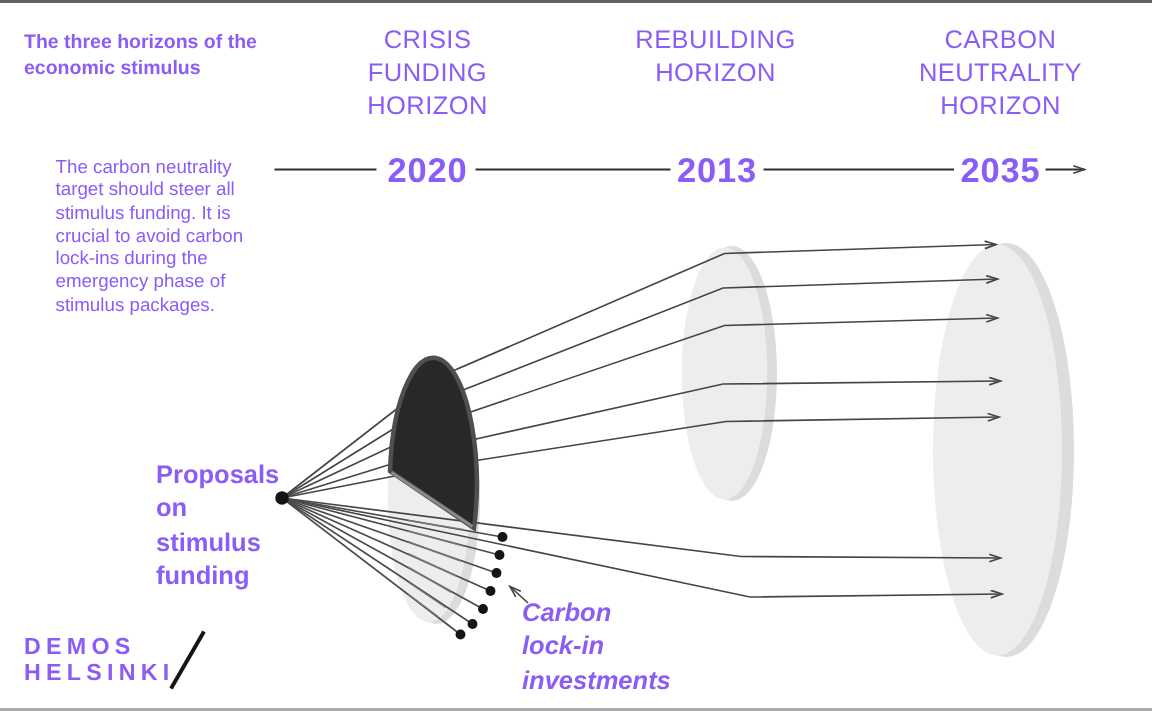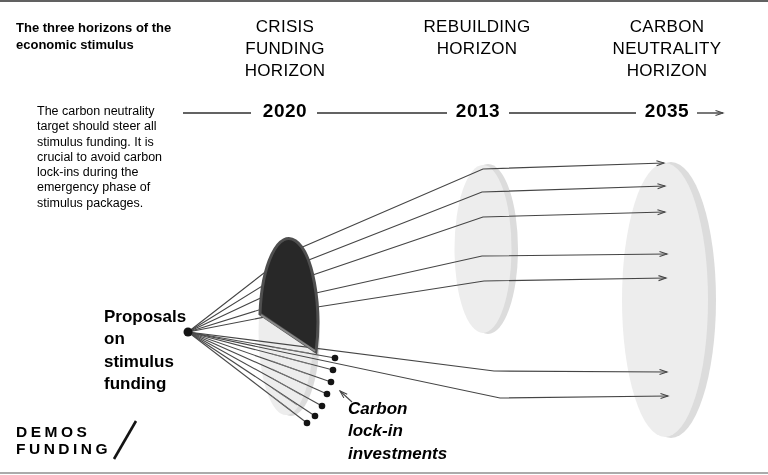--- a/index.html
+++ b/index.html
@@ -1,30 +1,30 @@
 <!DOCTYPE html>
 <html><head>
 <meta charset="utf-8">
 <style>
   html,body{margin:0;padding:0;background:#fff;}
   #stage{
     position:relative;width:768px;height:475px;background:#ffffff;overflow:hidden;
-    font-family:"Liberation Sans",sans-serif;color:#000000;
+    font-family:"Liberation Sans",sans-serif;color:#8b5cf6;
   }
   .hairline{position:absolute;left:0;width:768px;background:#2c2c2c;}
   .hairline.top{top:0;height:2px;opacity:.75;}
   .hairline.bottom{top:472px;height:2px;opacity:.4;}
   .txt{position:absolute;}
   .intro-heading{left:16px;top:19px;width:178px;font-size:13px;font-weight:bold;line-height:1.32;}
   .intro-body{left:16px;top:104px;width:152px;font-size:12.5px;line-height:1.22;margin-left:21px;}
   .horizon-title{top:16px;font-size:17px;font-weight:normal;line-height:1.3;letter-spacing:.3px;text-align:center;}
   .ht-1{left:230px;width:110px;}
   .ht-2{left:412px;width:130px;}
   .ht-3{left:602px;width:130px;}
-  .year{top:100px;width:80px;font-size:19px;font-weight:bold;letter-spacing:.5px;text-align:center;}
+  .year{top:100px;width:80px;font-size:23px;font-weight:bold;letter-spacing:.5px;text-align:center;}
   .yr-1{left:245px;}
   .yr-2{left:438px;}
   .yr-3{left:627px;}
   .diagram-label{font-size:17px;font-weight:bold;line-height:1.32;}
   .proposals-label{left:104px;top:306px;width:82px;}
   .lockin-label{left:348px;top:398px;width:98px;font-style:italic;}
   .logo{left:16px;top:423px;font-size:15.5px;font-weight:bold;letter-spacing:3.5px;line-height:1.1;}
   svg{position:absolute;left:0;top:0;}
 </style>
 </head>
@@ -119,16 +119,16 @@
 
   <div class="txt year yr-1">2020</div>
   <div class="txt year yr-2">2013</div>
   <div class="txt year yr-3">2035</div>
 
   <div class="txt diagram-label proposals-label">Proposals on stimulus funding</div>
   <div class="txt diagram-label lockin-label">Carbon lock-in investments</div>
 
   <div class="txt logo">
     <div>DEMOS</div>
-    <div>FUNDING</div>
+    <div>HELSINKI</div>
   </div>
 
 </div>
 
 </body></html>

